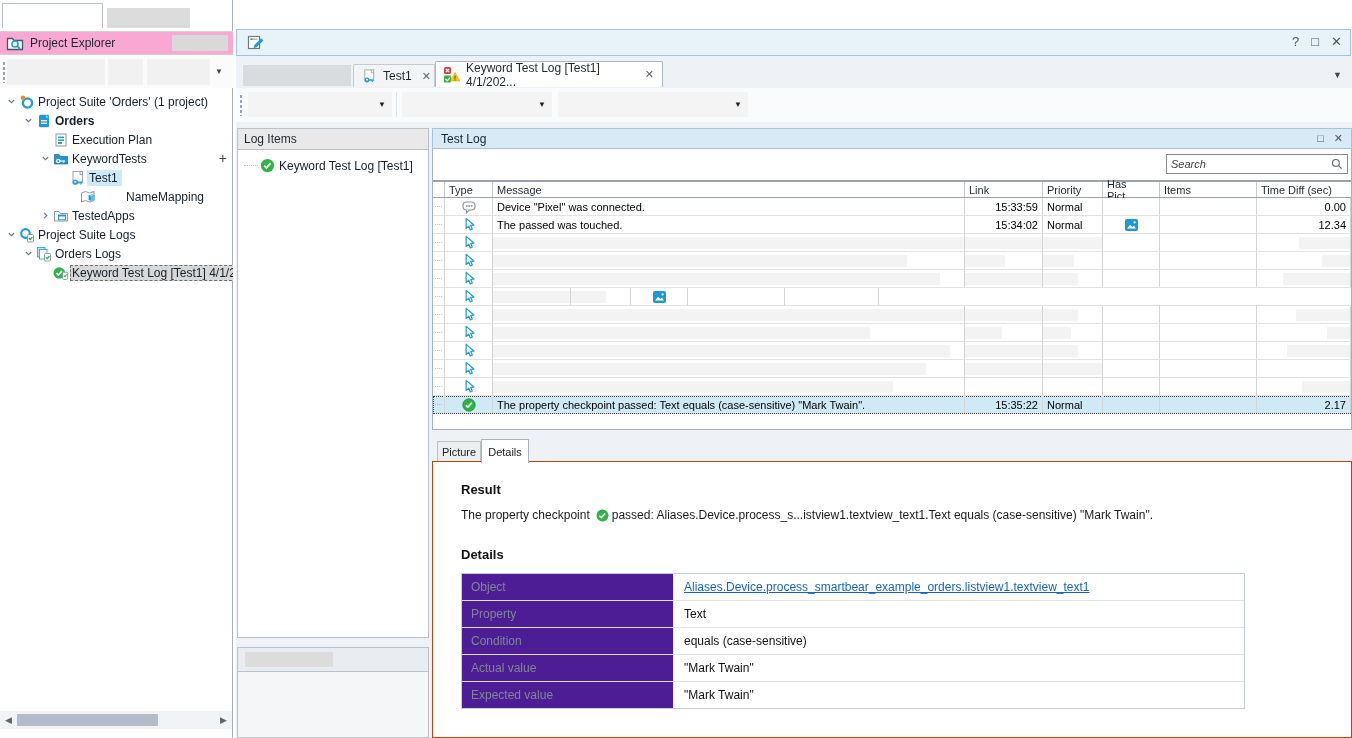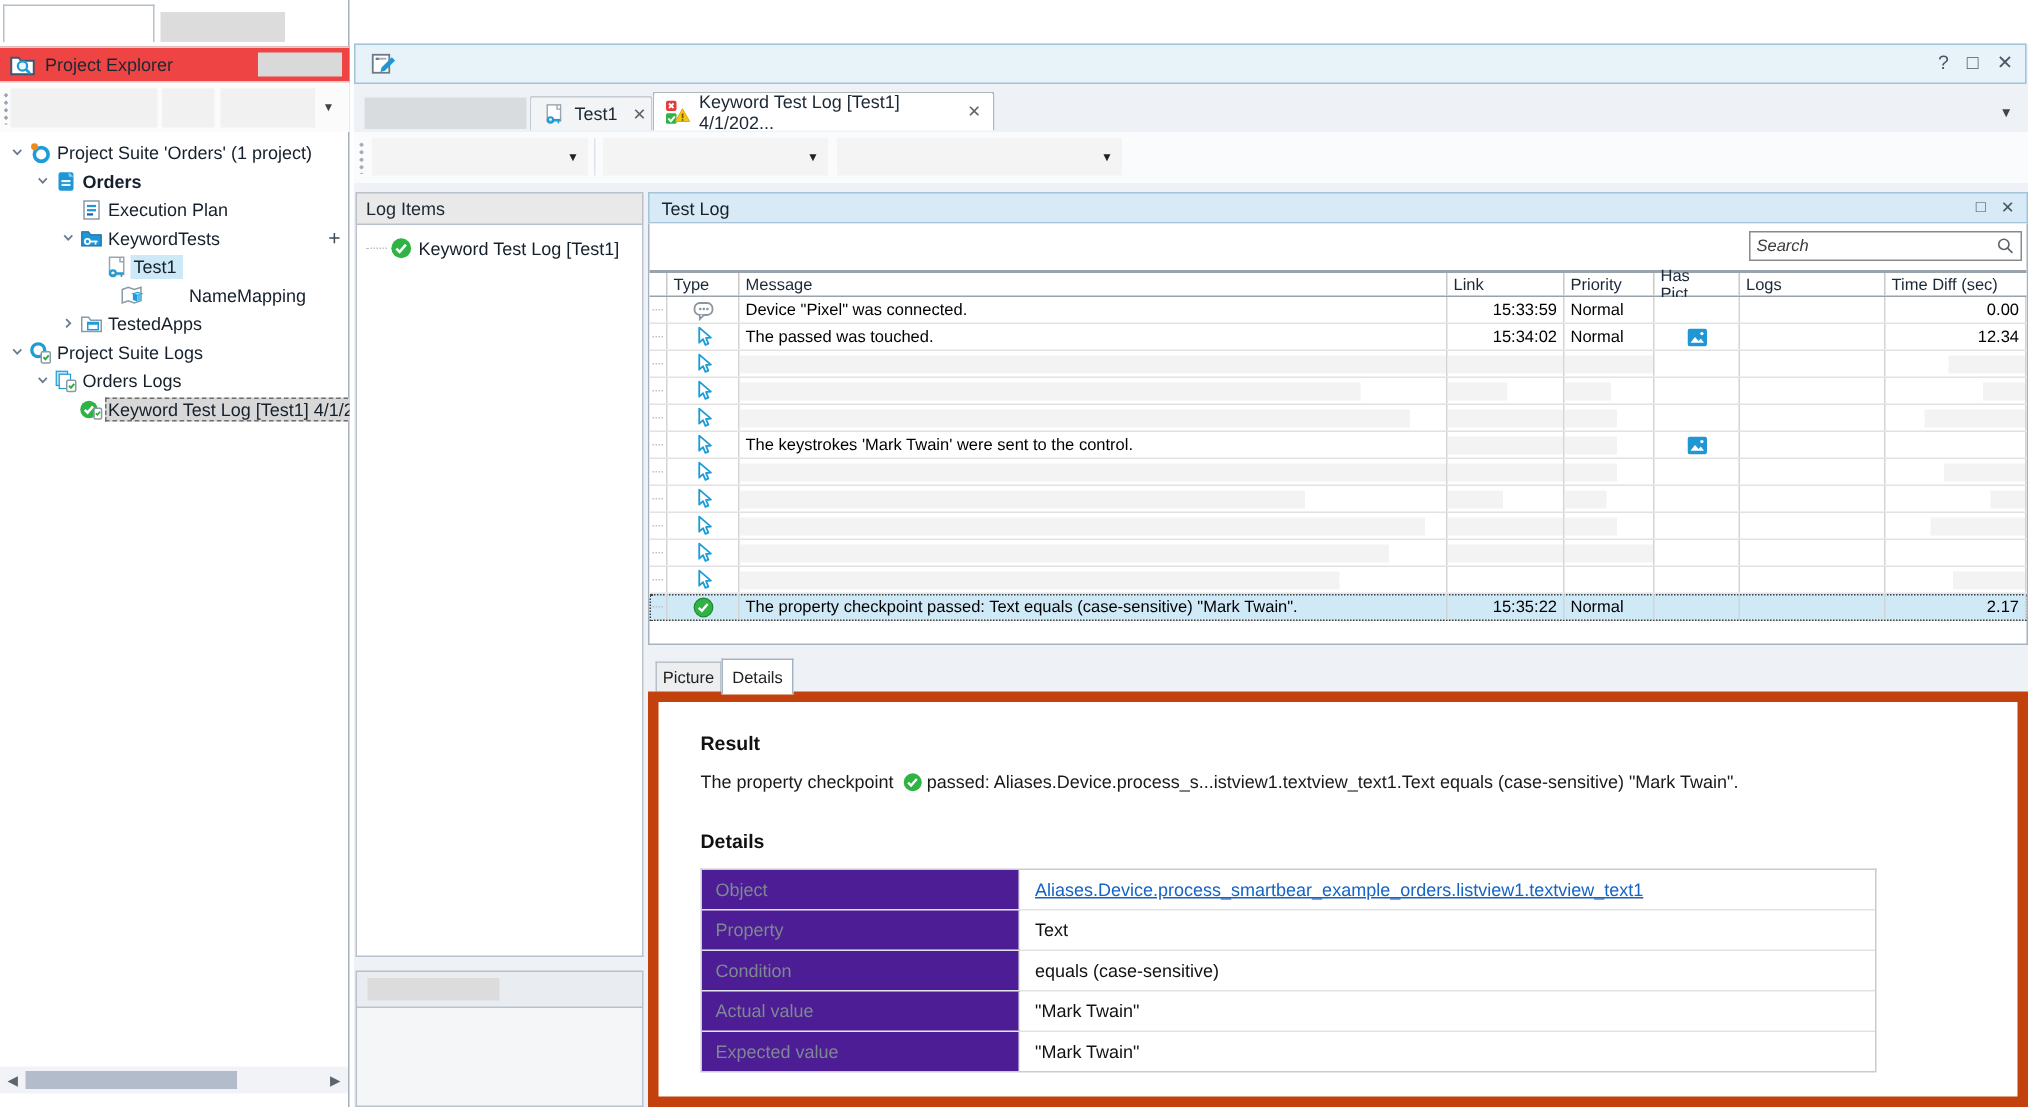--- a/index.html
+++ b/index.html
@@ -5,21 +5,21 @@
   html,body{margin:0;padding:0;}
   body{font-family:"Liberation Sans","DejaVu Sans",sans-serif;background:#fff;}
   #app{position:relative;width:1352px;height:738px;overflow:hidden;background:#fff;}
   .abs{position:absolute;}
   svg{display:block;}
 
   
   #sidebar{left:0;top:0;width:233px;height:738px;background:#fff;border-right:1px solid #a7b0bc;box-sizing:border-box;}
   .sb-tab1{left:2px;top:3px;width:101px;height:25px;background:#fff;border:1px solid #b6bfca;border-bottom:none;box-sizing:border-box;}
   .sb-tab2{left:107px;top:8px;width:83px;height:20px;background:#dcdcdc;}
-  .pe-header{left:0;top:31px;width:233px;height:24px;background:#ef4444;border-top:1px solid #d2d2d2;border-bottom:1px solid #cfcfcf;box-sizing:border-box;display:flex;align-items:center;}
+  .pe-header{left:0;top:31px;width:233px;height:24px;background:#f9a8d4;border-top:1px solid #d2d2d2;border-bottom:1px solid #cfcfcf;box-sizing:border-box;display:flex;align-items:center;}
   .pe-header .ttl{font-size:12px;color:#1c2733;margin-left:6px;}
   .pe-header .ricon{margin-left:6px;}
   .pe-redact{left:172px;top:35px;width:56px;height:16px;background:#d9d9d9;}
   .sb-toolbar{left:0;top:55px;width:233px;height:33px;background:#fbfbfb;}
   .grip{width:4px;height:22px;background-image:radial-gradient(#9aa4b0 1px,transparent 1.2px);background-size:4px 5px;}
   .sb-toolbar .grip{position:absolute;left:2px;top:6px;}
   .ghost{position:absolute;top:4px;height:26px;background:#f1f1f1;}
   .dd-arrow{font-size:8px;color:#444;line-height:1;}
   .tree{left:0;top:92px;width:233px;}
   .tree-row{position:relative;height:19px;display:flex;align-items:center;white-space:nowrap;overflow:hidden;font-size:12px;color:#15202c;cursor:default;}
@@ -90,21 +90,21 @@
   .c-link{width:97px;}
   .c-diff{width:94px;justify-content:flex-end;padding-right:4px;border-right:none;}
   .lt-row.sel{background:#cfe9f7;outline:1px dotted #3f3f3f;outline-offset:-1px;}
   .redact{position:absolute;top:3px;height:12px;background:#f3f3f3;}
   .redact.l{left:0;}
   .redact.r{right:0;}
 
   .dtab{position:absolute;box-sizing:border-box;display:flex;align-items:center;justify-content:center;font-size:11px;color:#222;}
   .dtab-picture{left:201px;top:441px;width:44px;height:21px;background:#eceef0;border:1px solid #b9c1ca;border-bottom:none;}
   .dtab-details{left:245px;top:439px;width:48px;height:24px;background:#fff;border:1px solid #a5b3c0;border-bottom:none;z-index:3;}
-  .details-panel{left:196px;top:461px;width:920px;height:277px;background:#fff;border:7px solid #c2410c;box-sizing:border-box;z-index:2;}
+  .details-panel{left:196px;top:461px;width:920px;height:277px;background:#fff;border:1px solid #c2410c;box-sizing:border-box;z-index:2;}
   .dp-h{position:absolute;left:28px;font-size:13px;font-weight:bold;color:#111;}
   .dp-result-line{position:absolute;left:28px;top:46px;font-size:12px;color:#1a1a1a;white-space:pre-wrap;display:flex;align-items:center;}
   .dp-result-line .b{font-weight:normal;}
   .dp-result-line .chk{margin:0 3px 0 6px;}
   .dt-table{position:absolute;left:28px;top:111px;width:782px;border:1px solid #c6ccd3;border-bottom:none;}
   .dt-row{display:flex;height:27px;border-bottom:1px solid #dfe3e7;box-sizing:border-box;}
   .dt-label{width:212px;flex:none;background:#4c1d95;color:#7f8792;font-size:12px;display:flex;align-items:center;padding-left:9px;box-sizing:border-box;border-right:1px solid #e6e9ec;}
   .dt-value{flex:1;font-size:12px;color:#111;display:flex;align-items:center;padding-left:10px;box-sizing:border-box;}
   .dt-value a{color:#1563c4;text-decoration:underline;cursor:pointer;}
 </style>
@@ -390,21 +390,21 @@
         </span>
       </div>
       <div class="log-table">
         <div class="lt-hdr">
             <span class="hc" style="width:12px;padding:0;"></span>
             <span class="hc" style="width: 48px;">Type</span>
             <span class="hc" style="width: 472px;">Message</span>
             <span class="hc" style="width: 78px;">Link</span>
             <span class="hc" style="width: 60px;">Priority</span>
             <span class="hc" style="width: 57px;">Has Pict...</span>
-            <span class="hc" style="width: 97px;">Logs</span>
+            <span class="hc" style="width: 97px;">Items</span>
             <span class="hc" style="width: 93px; border-right: none;">Time Diff (sec)</span>
           </div>
         <div>
             <div class="lt-row">
               <span class="c c-gut">
                 <i></i>
               </span>
               <span class="c c-type">
                 <svg width="16" height="16" viewBox="0 0 16 16">
                   <rect x="2" y="3" width="12" height="8" rx="3.5" fill="#fff" stroke="#8a95a0" stroke-width="1.2"></rect>
@@ -544,23 +544,20 @@
               </span>
             </div>
             <div class="lt-row">
               <span class="c c-gut">
                 <i></i>
               </span>
               <span class="c c-type">
                 <svg width="15" height="15" viewBox="0 0 16 16">
                   <path d="M5.5 1.5 L5.5 12.2 L8.2 9.7 L9.9 13.8 L12 12.9 L10.3 8.9 L13.8 8.6 Z" fill="#fff" stroke="#1e9cd7" stroke-width="1.3" stroke-linejoin="round"></path>
                 </svg>
-              </span>
-              <span class="c c-msg">
-                <span class="txt">The keystrokes 'Mark Twain' were sent to the control.</span>
               </span>
               <span class="c c-time">
                 <span class="redact l" style="width:100%"></span>
                 <span class="txt"></span>
               </span>
               <span class="c c-pri">
                 <span class="redact l" style="width:60%"></span>
                 <span class="txt"></span>
               </span>
               <span class="c c-pic">

